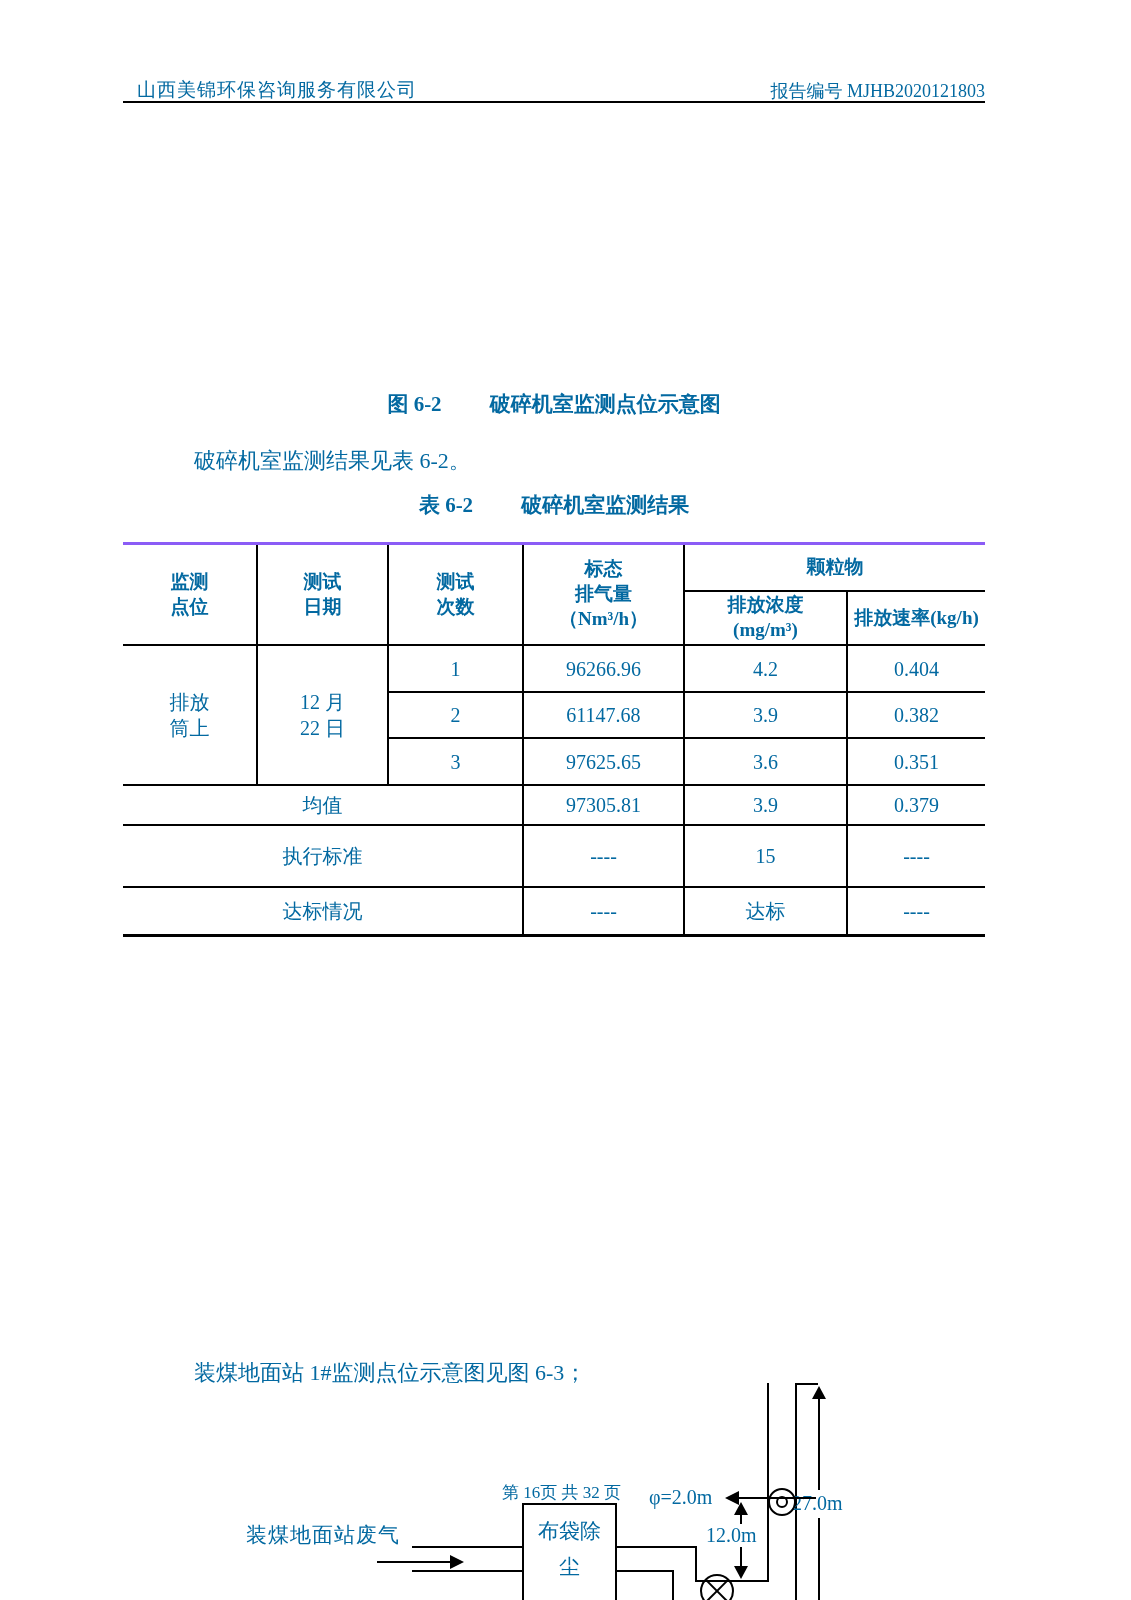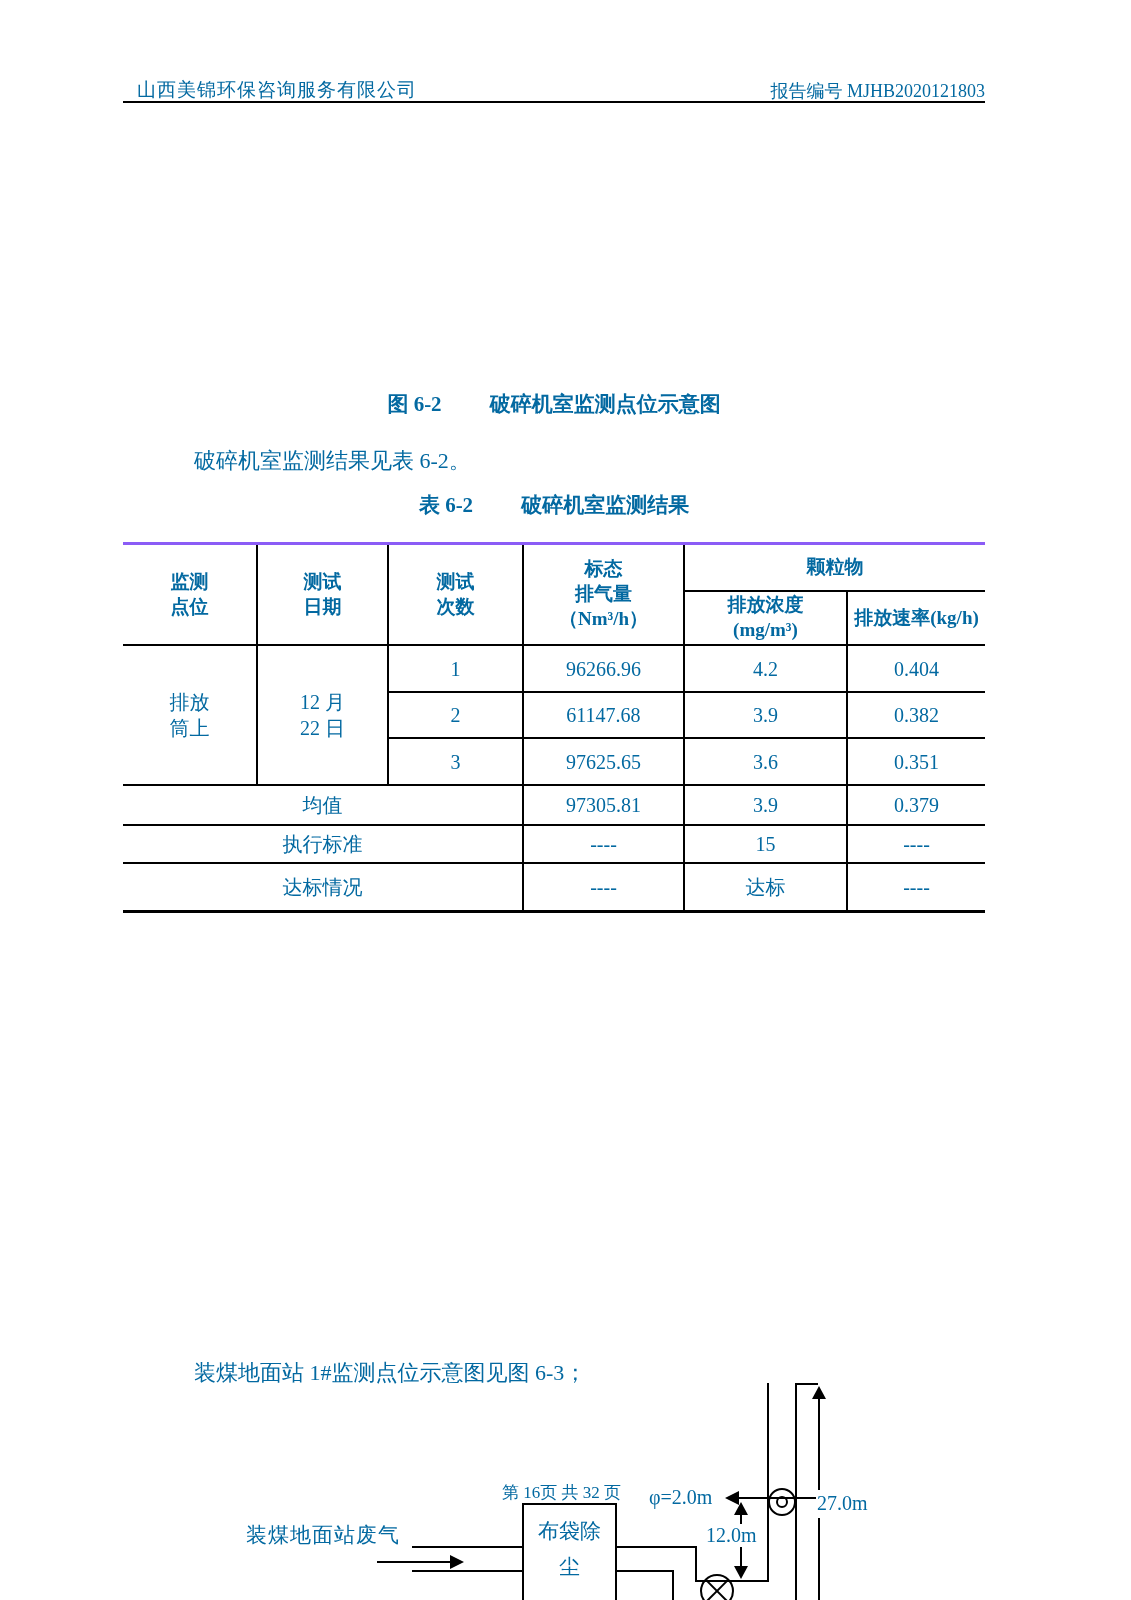--- a/index.html
+++ b/index.html
@@ -121,21 +121,21 @@
         <td>97625.65</td>
         <td>3.6</td>
         <td>0.351</td>
       </tr>
       <tr style="height:40px">
         <td colspan="3" class="rowlabel">均值</td>
         <td>97305.81</td>
         <td>3.9</td>
         <td>0.379</td>
       </tr>
-      <tr style="height:38px">
+      <tr style="height:62px">
         <td colspan="3" class="rowlabel">执行标准</td>
         <td>----</td>
         <td>15</td>
         <td>----</td>
       </tr>
       <tr style="height:47px">
         <td colspan="3" class="rowlabel">达标情况</td>
         <td>----</td>
         <td>达标</td>
         <td>----</td>
@@ -171,21 +171,21 @@
         <span class="x2"></span>
       </div>
 
     <div class="line" style="left:767px;top:1383px;width:2px;height:198px;"></div>
     <div class="line" style="left:795px;top:1383px;width:2px;height:217px;"></div>
     <div class="line" style="left:795px;top:1383px;width:23px;height:2px;"></div>
 
     <div class="tri tri-up" style="left:812px;top:1386px;"></div>
     <div class="line" style="left:818px;top:1396px;width:2px;height:94px;"></div>
     <div class="line" style="left:818px;top:1518px;width:2px;height:82px;"></div>
-    <div class="dg-label" style="left:817px;top:1492px;">27.0m</div>
+    <div class="dg-label" style="left:792px;top:1492px;">27.0m</div>
 
     <div class="line" style="left:727px;top:1497px;width:89px;height:2px;"></div>
     <div class="tri tri-left" style="left:725px;top:1491px;"></div>
     <div class="circ" style="left:768px;top:1488px;width:28px;height:28px;"></div>
     <div class="circ" style="left:776px;top:1496px;width:12px;height:12px;"></div>
     <div class="dg-label" style="left:649px;top:1486px;">φ=2.0m</div>
 
     <div class="tri tri-up" style="left:734px;top:1502px;"></div>
     <div class="line" style="left:740px;top:1510px;width:2px;height:14px;"></div>
     <div class="dg-label" style="left:706px;top:1524px;">12.0m</div>

